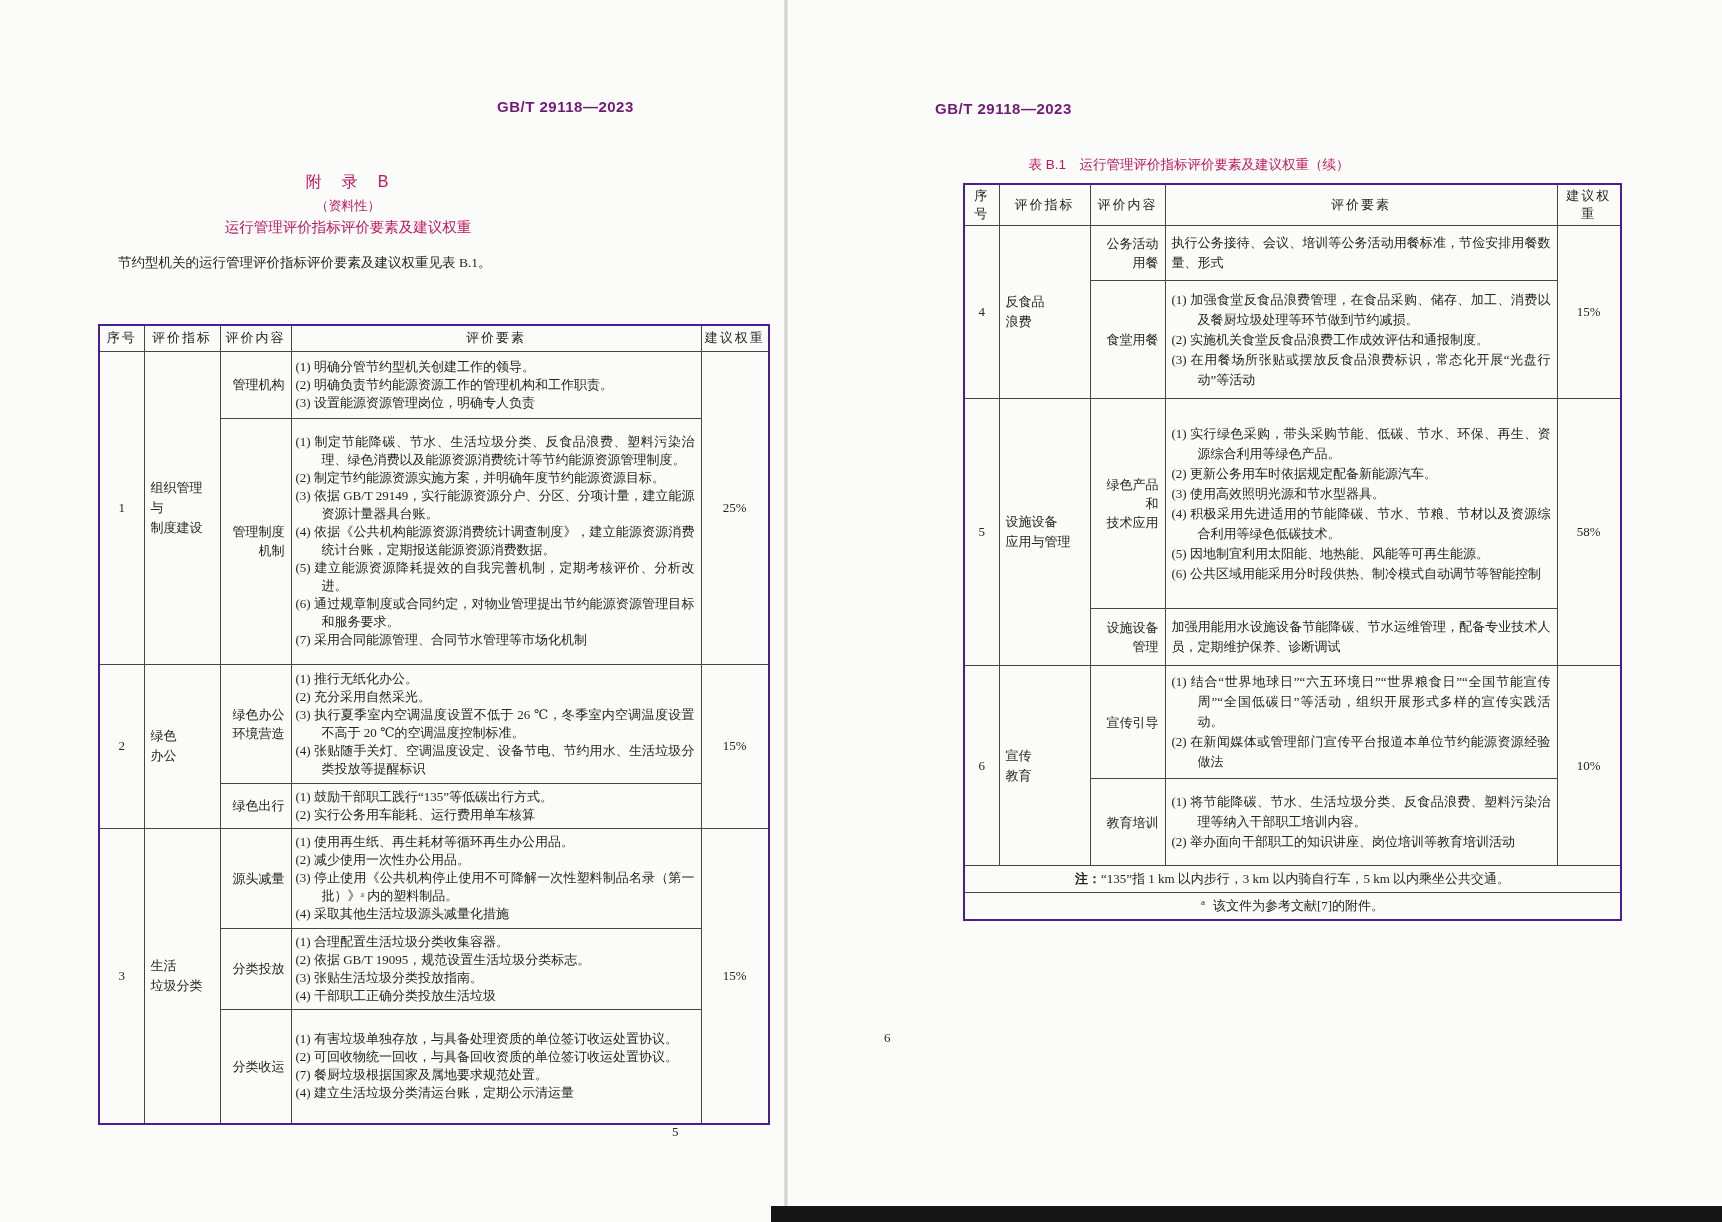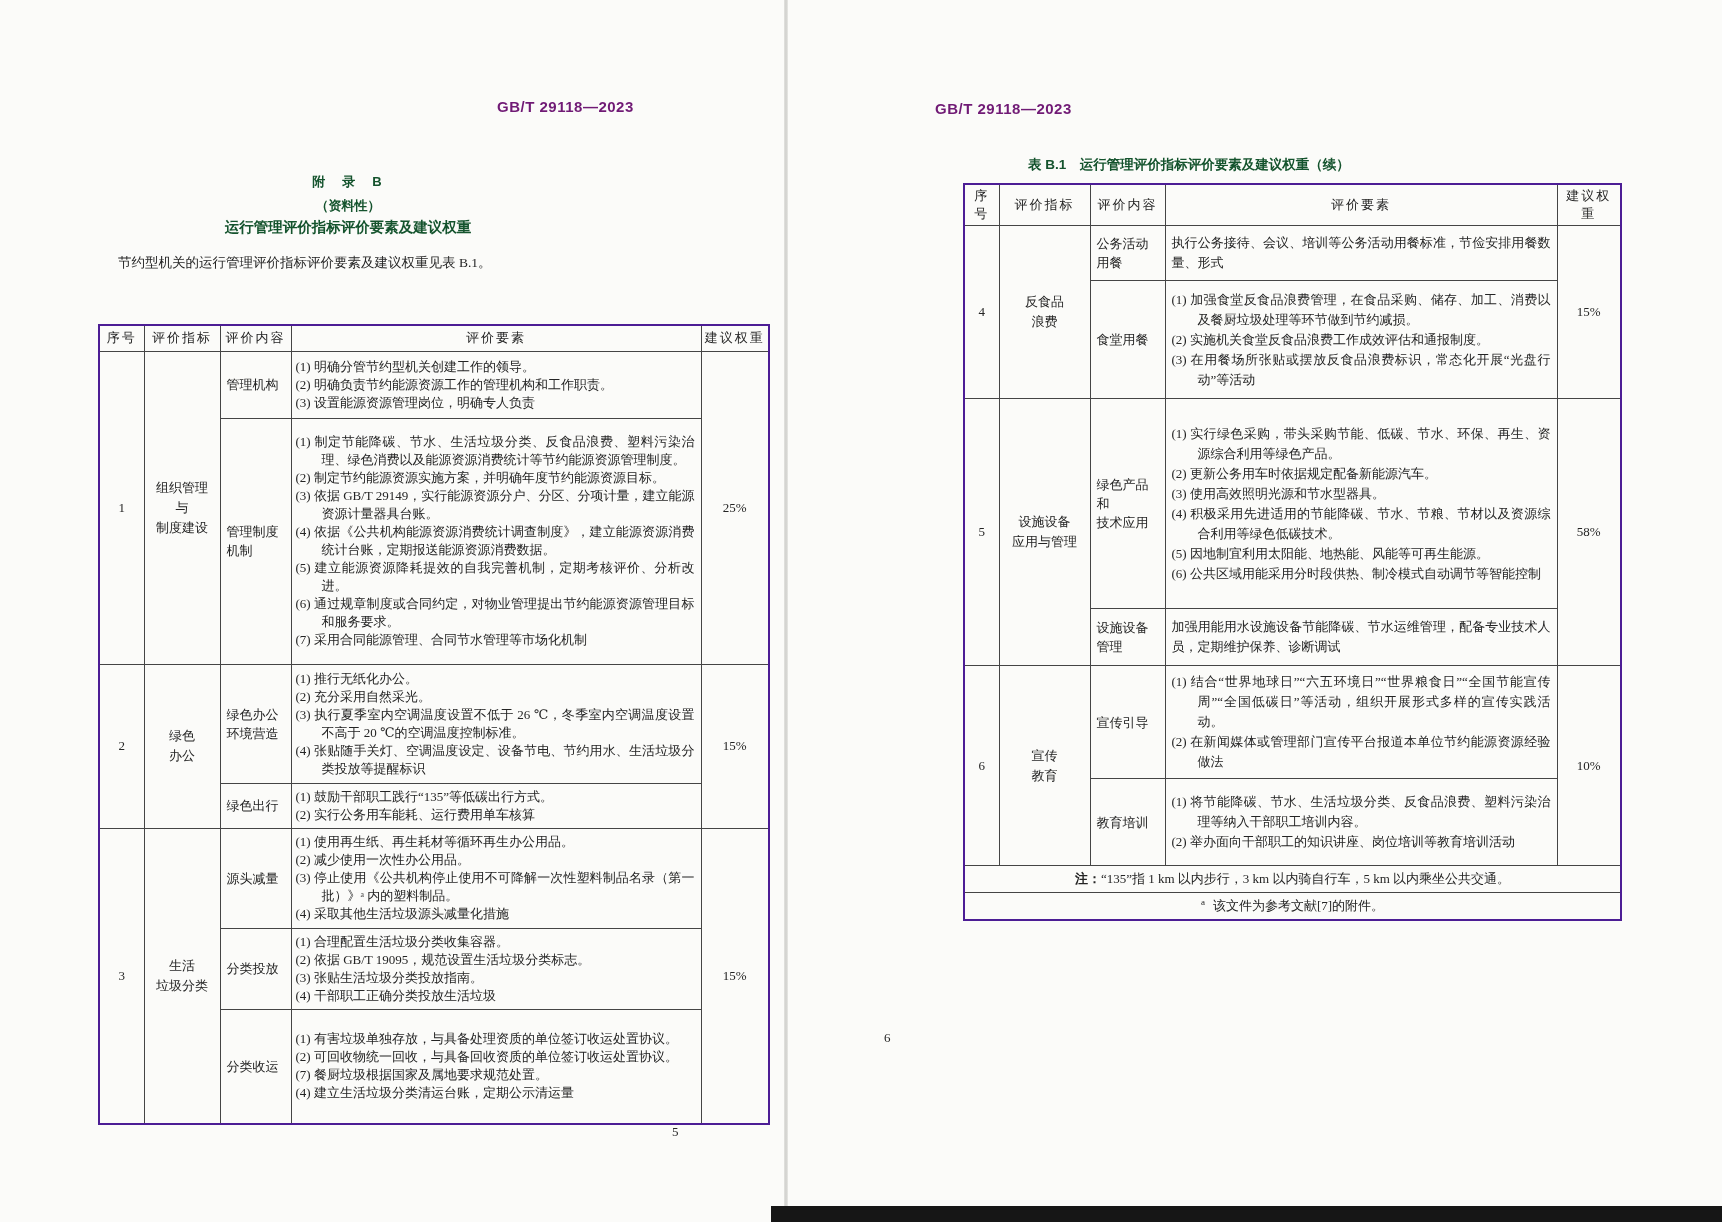--- a/index.html
+++ b/index.html
@@ -24,22 +24,22 @@
     background: #161616;
   }
 
   .doc-number {
     position: absolute;
     font-family: "Liberation Sans", "DejaVu Sans", sans-serif;
     font-weight: bold; font-size: 15px; letter-spacing: .5px; color: #701a75;
     white-space: nowrap;
   }
   .center-block { position: absolute; text-align: center; }
-  .hei { font-family: "Liberation Sans", "DejaVu Sans", sans-serif; font-weight: bold; color:#14532d; }
-  .appendix-label { font-size: 13px; letter-spacing: 2px; }
+  .hei { font-family: "Liberation Sans", "DejaVu Sans", sans-serif; font-weight: normal; color:#be185d; }
+  .appendix-label { font-size: 16px; letter-spacing: 2px; }
   .appendix-class { font-size: 13px; }
   .appendix-title { font-size: 14.5px; }
   .table-caption  { font-size: 13.5px; }
   .intro { position: absolute; font-size: 13.5px; color:#262626; white-space: nowrap; }
   .page-num { position: absolute; font-size: 13px; color:#262626; }
 
   table.gb-table {
     position: absolute;
     border-collapse: collapse;
     table-layout: fixed;
@@ -51,22 +51,22 @@
     color: #242424;
     vertical-align: middle;
     padding: 4px 6px;
   }
   .gb-table { border: 2px solid #4c1d95; }
   .gb-table th {
     font-weight: normal; text-align: center; letter-spacing: 2px;
     padding: 2px;
   }
   .c-no, .c-wt { text-align: center; }
-  .c-name { text-align: left; white-space: pre-line; line-height: 19px; }
-  .c-ind  { text-align: center; white-space: pre-line; line-height: 20px; font-family: Liberation Serif, serif; }
+  .c-name { text-align: right; white-space: pre-line; line-height: 19px; }
+  .c-ind  { white-space: pre-line; line-height: 20px; font-family: Liberation Serif, serif; }
   .c-items { padding: 5px 8px 5px 12px; }
   #left-table  .items .item { line-height: 18px; padding-left: 24px; }
   #right-table .items .item { line-height: 20px; }
   .items .item {
     text-align: justify;
     padding-left: 26px; text-indent: -26px;
   }
   .items.plain .item { padding-left: 0; text-indent: 0; }
   .c-note { text-align: center; padding: 3px 10px; font-size: 12.5px; }
   .c-note b { font-family: "Liberation Sans","DejaVu Sans",sans-serif; }

